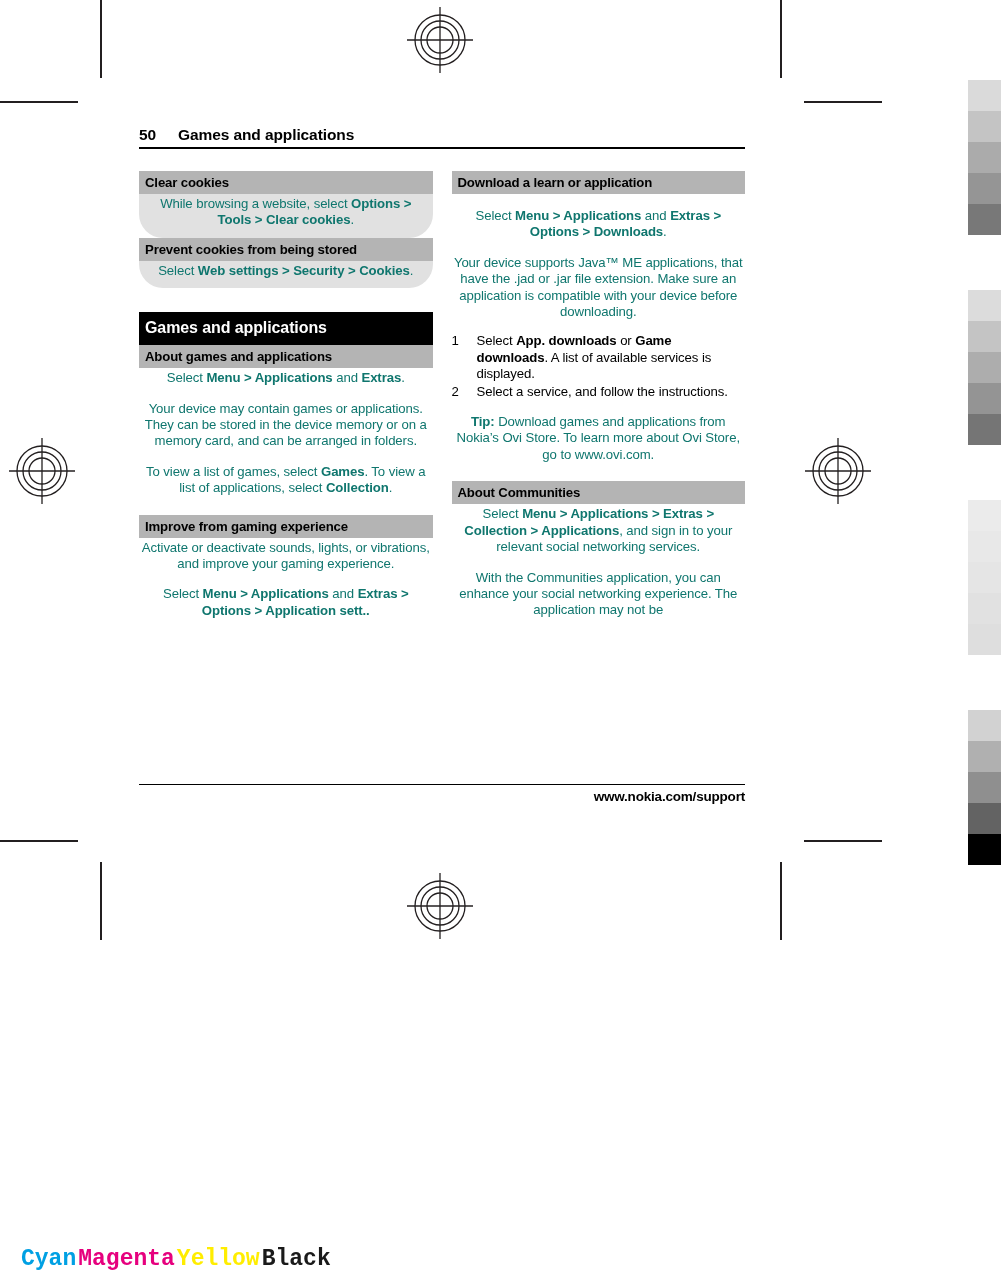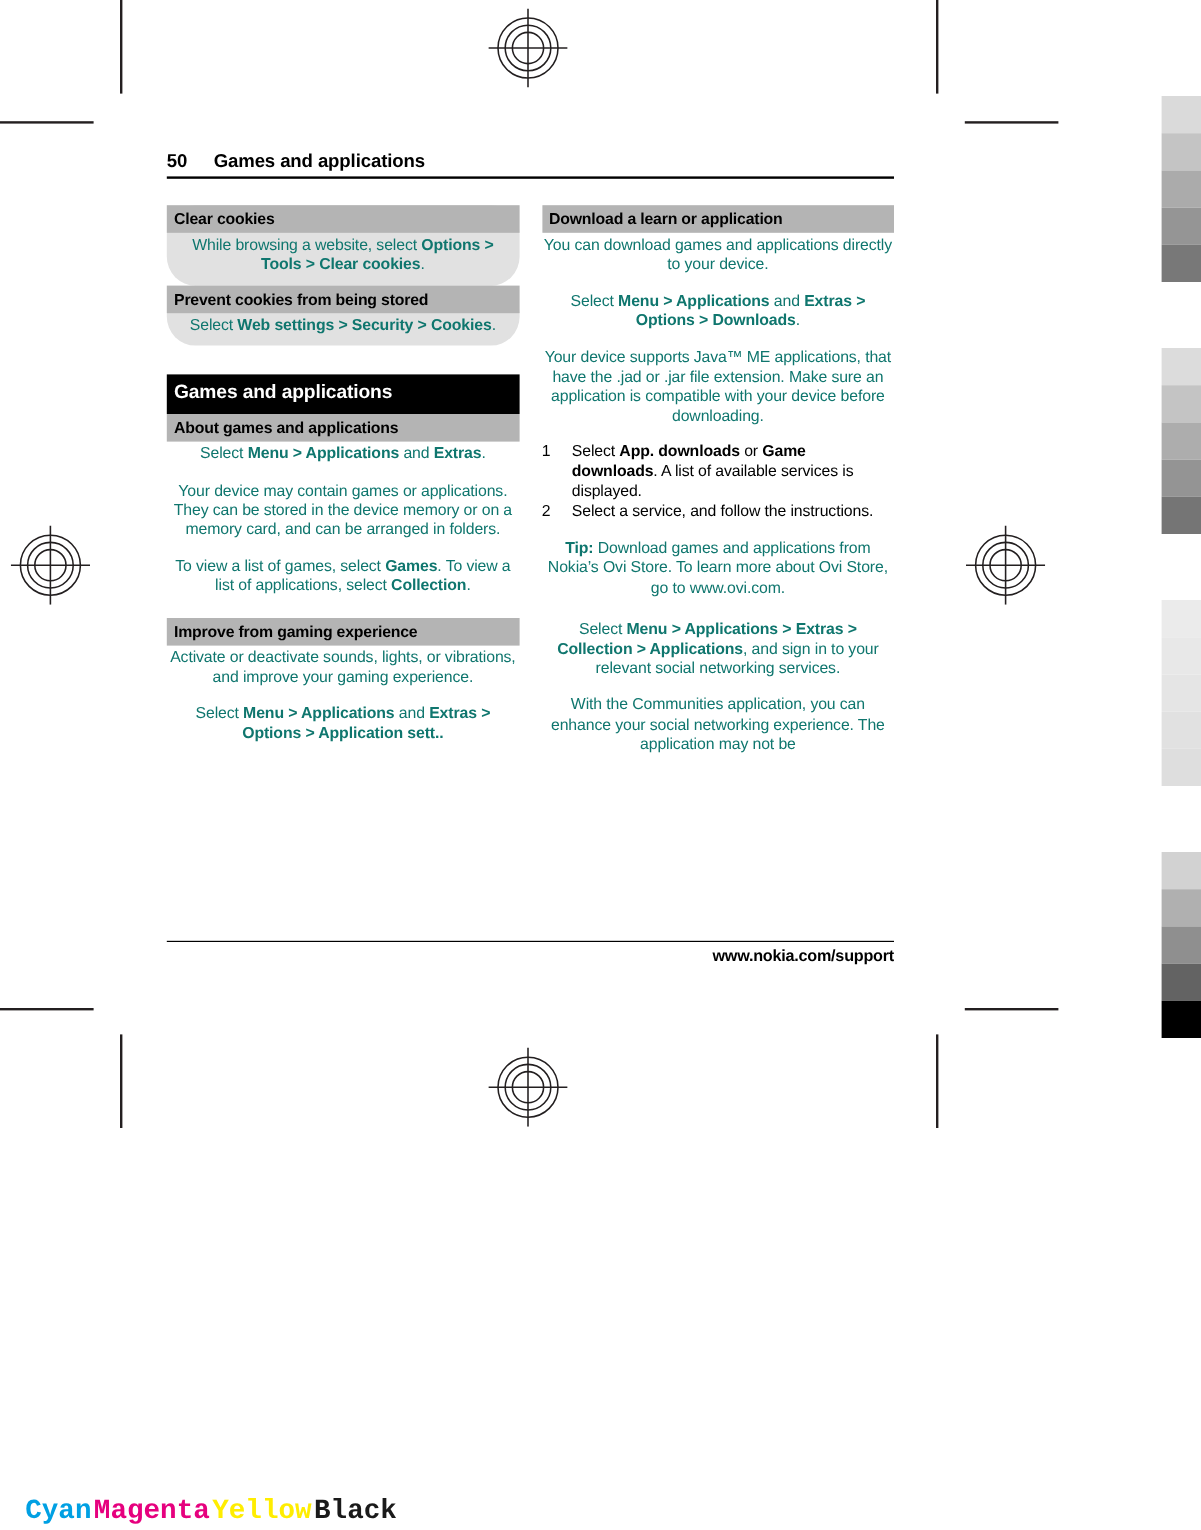--- a/index.html
+++ b/index.html
@@ -275,38 +275,38 @@
             <div class="h-sub">Improve from gaming experience</div>
             <p class="body plain tight"><span>Activate or deactivate sounds, lights, or vibrations, and improve your gaming experience.</span></p>
             <p class="body plain gap"><span>Select </span><b>Menu</b><b> &gt; </b><b>Applications</b><span> and </span><b>Extras</b><b> &gt; </b><b>Options</b><b> &gt; </b><b>Application sett..</b></p>
           </div>
         </div>
       </div>
     <div class="col" id="col-right">
         <div class="block">
           <div>
             <div class="h-sub">Download a learn or application</div>
-            <p class="body plain tight"><span>You can download games and applications directly to your device.</span></p>
             <p class="body plain gap"><span>Select </span><b>Menu</b><b> &gt; </b><b>Applications</b><span> and </span><b>Extras</b><b> &gt; </b><b>Options</b><b> &gt; </b><b>Downloads</b><span>.</span></p>
             <p class="body plain gap"><span>Your device supports Java™ ME applications, that have the .jad or .jar file extension. Make sure an application is compatible with your device before downloading.</span></p>
             <ol class="steps">
               <li>
                 <span class="num">1</span>
                 <span class="txt"><span>Select </span><b>App. downloads</b><span> or </span><b>Game downloads</b><span>. A list of available services is displayed.</span></span>
               </li>
               <li>
                 <span class="num">2</span>
                 <span class="txt"><span>Select a service, and follow the instructions.</span></span>
               </li>
             </ol>
             <p class="body plain gap"><b>Tip:</b><span> Download games and applications from Nokia’s Ovi Store. To learn more about Ovi Store, go to www.ovi.com.</span></p>
           </div>
         </div>
         <div class="block" style="margin-top: 18px;">
           <div>
+            <div class="h-sub">About Communities</div>
             <p class="body plain tight"><span>Select </span><b>Menu</b><b> &gt; </b><b>Applications</b><b> &gt; </b><b>Extras</b><b> &gt; </b><b>Collection</b><b> &gt; </b><b>Applications</b><span>, and sign in to your relevant social networking services.</span></p>
             <p class="body plain gap"><span>With the Communities application, you can enhance your social networking experience. The application may not be</span></p>
           </div>
         </div>
       </div>
   </div>
 </div>
 
 <div class="footer">
   <span>www.nokia.com/support</span>

